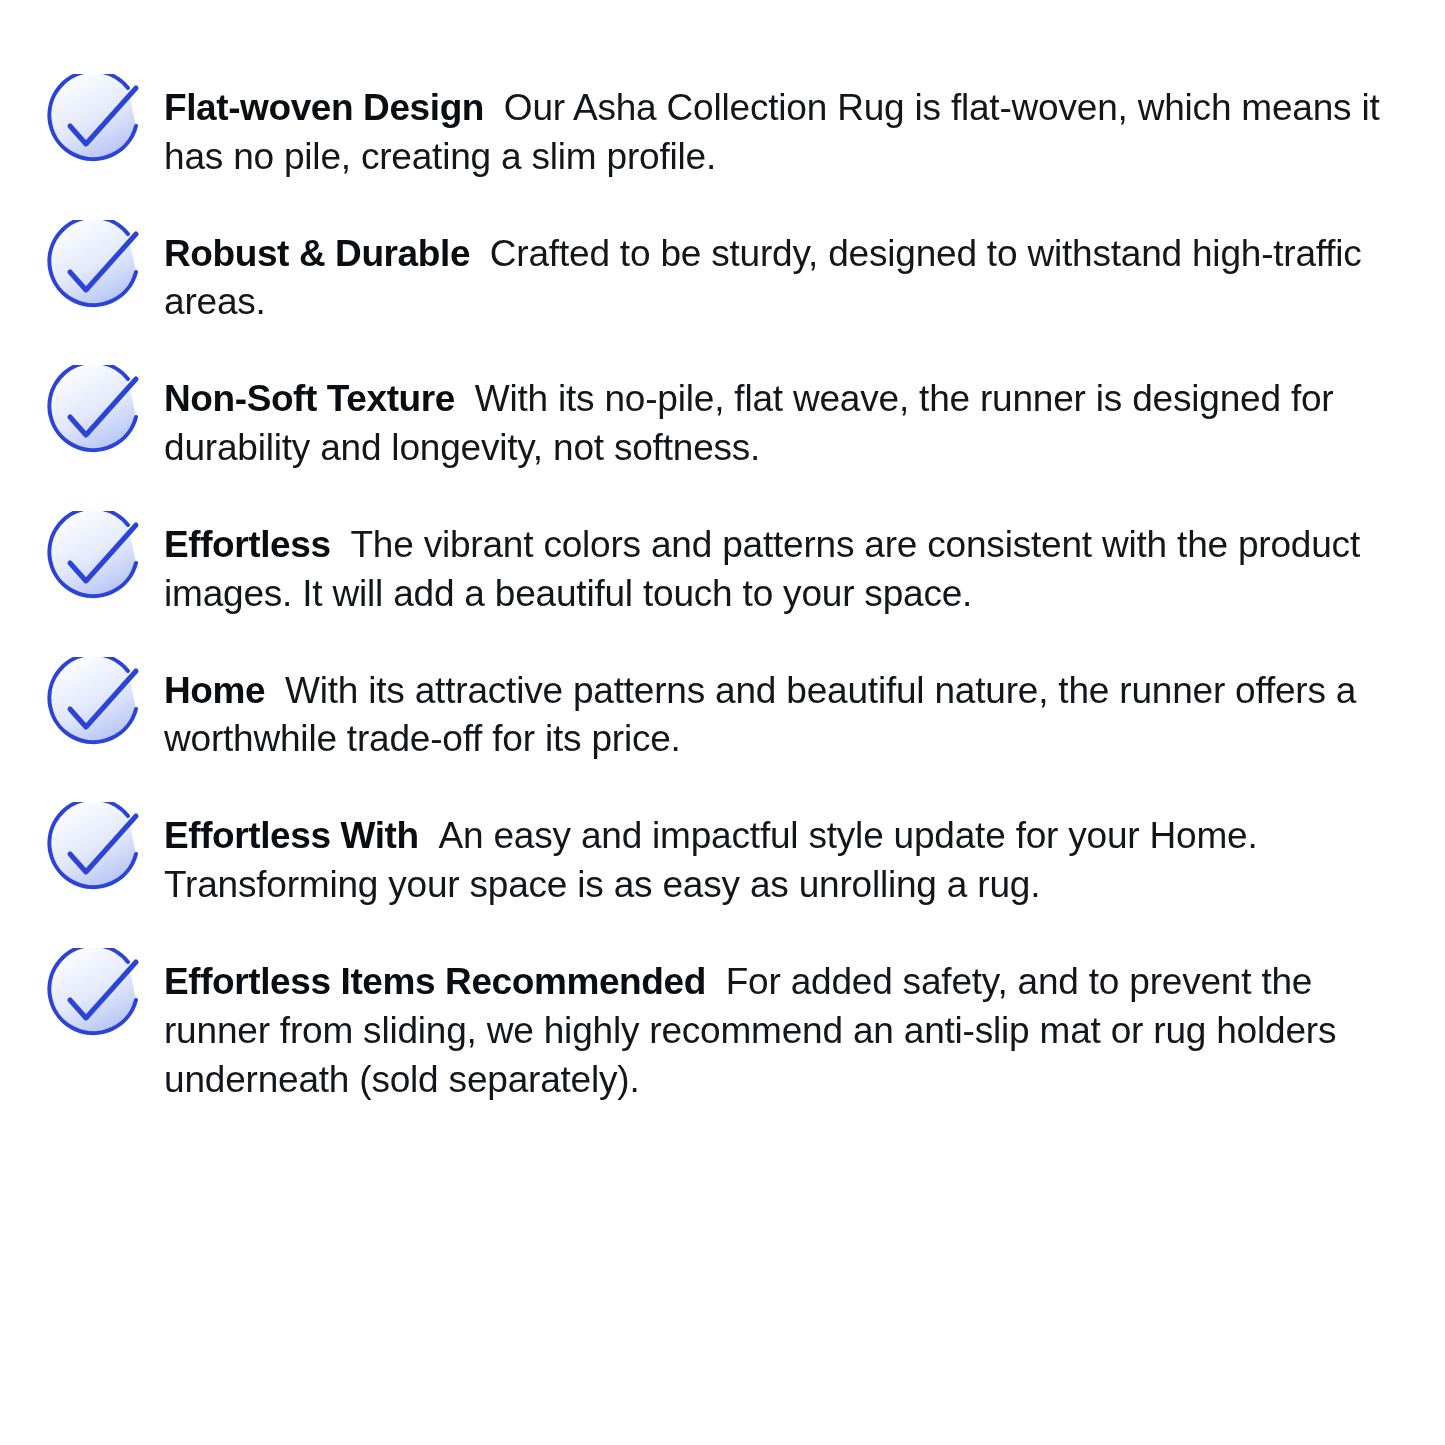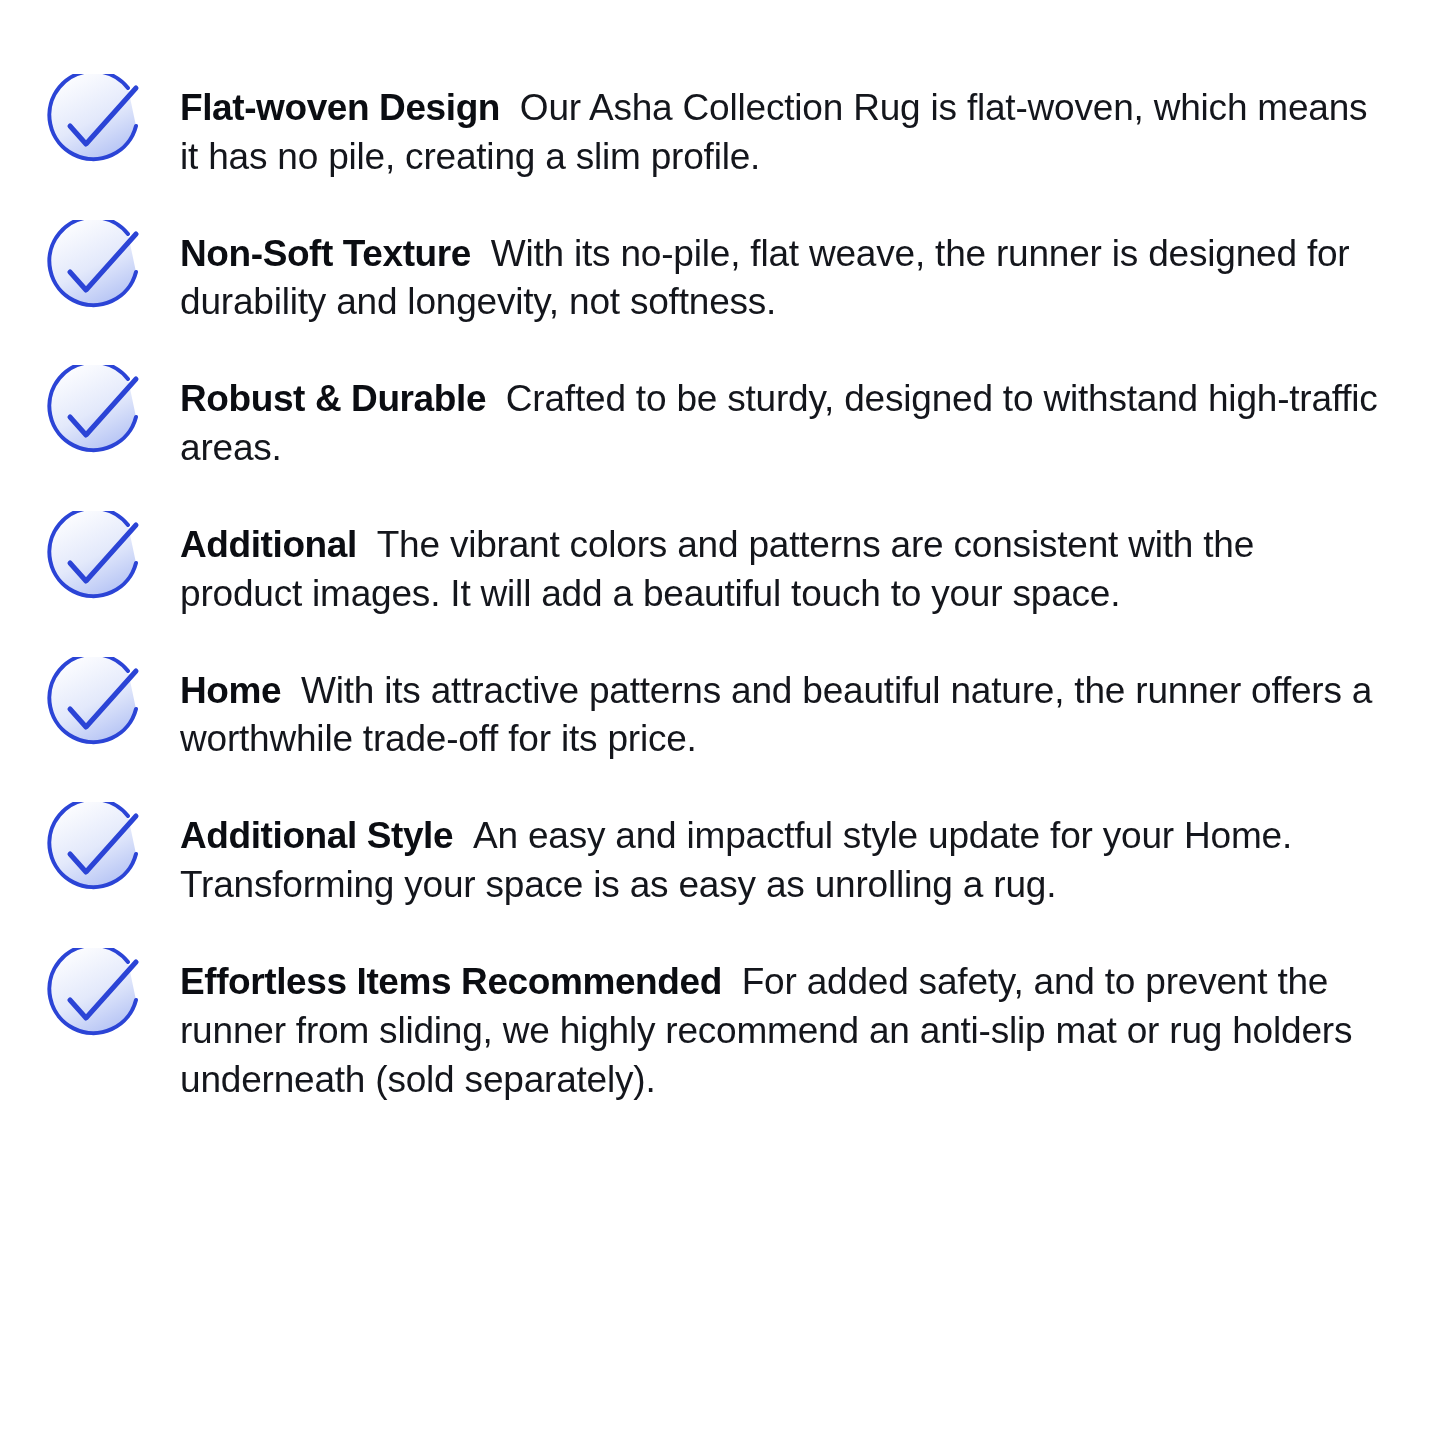--- a/index.html
+++ b/index.html
@@ -24,21 +24,21 @@
     justify-content: flex-start;
   }
   .feature-list {
     display: flex;
     flex-direction: column;
     gap: 36px;
   }
   .feature-row {
     display: flex;
     align-items: flex-start;
-    gap: 36px;
+    gap: 20px;
   }
   .check-badge {
     flex: 0 0 auto;
     width: 104px;
     height: 104px;
     position: relative;
     margin-top: 2px;
   }
   .check-badge svg {
     display: block;
@@ -87,70 +87,70 @@
       </div>
       <div class="feature-text">
         <span class="feature-title">Flat-woven Design</span><span class="feature-body">Our Asha Collection Rug is flat-woven, which means it has no pile, creating a slim profile.</span>
       </div>
     </div>
 
     <div class="feature-row">
       <div class="check-badge">
         <svg viewBox="0 0 104 104" xmlns="http://www.w3.org/2000/svg">
           <defs>
+            <linearGradient id="g2" x1="0.25" y1="0" x2="0.75" y2="1">
+              <stop offset="0%" stop-color="#ffffff"></stop>
+              <stop offset="55%" stop-color="#e3e9fb"></stop>
+              <stop offset="100%" stop-color="#b2c1f4"></stop>
+            </linearGradient>
+          </defs>
+          <path d="M88 14 A44 44 0 1 0 96 52" fill="url(#g2)" stroke="#2b44d6" stroke-width="4" stroke-linecap="round"></path>
+          <path d="M30 52 L46 70 L96 14" fill="none" stroke="#2b44d6" stroke-width="5" stroke-linecap="round" stroke-linejoin="round"></path>
+        </svg>
+      </div>
+      <div class="feature-text">
+        <span class="feature-title">Robust &amp; Durable</span><span class="feature-body">Crafted to be sturdy, designed to withstand high-traffic areas.</span>
+      </div>
+    </div>
+
+    <div class="feature-row">
+      <div class="check-badge">
+        <svg viewBox="0 0 104 104" xmlns="http://www.w3.org/2000/svg">
+          <defs>
             <linearGradient id="g3" x1="0.25" y1="0" x2="0.75" y2="1">
               <stop offset="0%" stop-color="#ffffff"></stop>
               <stop offset="55%" stop-color="#e3e9fb"></stop>
               <stop offset="100%" stop-color="#b2c1f4"></stop>
             </linearGradient>
           </defs>
           <path d="M88 14 A44 44 0 1 0 96 52" fill="url(#g3)" stroke="#2b44d6" stroke-width="4" stroke-linecap="round"></path>
           <path d="M30 52 L46 70 L96 14" fill="none" stroke="#2b44d6" stroke-width="5" stroke-linecap="round" stroke-linejoin="round"></path>
         </svg>
       </div>
       <div class="feature-text">
         <span class="feature-title">Non-Soft Texture</span><span class="feature-body">With its no-pile, flat weave, the runner is designed for durability and longevity, not softness.</span>
       </div>
     </div>
 
     <div class="feature-row">
       <div class="check-badge">
         <svg viewBox="0 0 104 104" xmlns="http://www.w3.org/2000/svg">
           <defs>
-            <linearGradient id="g2" x1="0.25" y1="0" x2="0.75" y2="1">
-              <stop offset="0%" stop-color="#ffffff"></stop>
-              <stop offset="55%" stop-color="#e3e9fb"></stop>
-              <stop offset="100%" stop-color="#b2c1f4"></stop>
-            </linearGradient>
-          </defs>
-          <path d="M88 14 A44 44 0 1 0 96 52" fill="url(#g2)" stroke="#2b44d6" stroke-width="4" stroke-linecap="round"></path>
-          <path d="M30 52 L46 70 L96 14" fill="none" stroke="#2b44d6" stroke-width="5" stroke-linecap="round" stroke-linejoin="round"></path>
-        </svg>
-      </div>
-      <div class="feature-text">
-        <span class="feature-title">Robust &amp; Durable</span><span class="feature-body">Crafted to be sturdy, designed to withstand high-traffic areas.</span>
-      </div>
-    </div>
-
-    <div class="feature-row">
-      <div class="check-badge">
-        <svg viewBox="0 0 104 104" xmlns="http://www.w3.org/2000/svg">
-          <defs>
             <linearGradient id="g4" x1="0.25" y1="0" x2="0.75" y2="1">
               <stop offset="0%" stop-color="#ffffff"></stop>
               <stop offset="55%" stop-color="#e3e9fb"></stop>
               <stop offset="100%" stop-color="#b2c1f4"></stop>
             </linearGradient>
           </defs>
           <path d="M88 14 A44 44 0 1 0 96 52" fill="url(#g4)" stroke="#2b44d6" stroke-width="4" stroke-linecap="round"></path>
           <path d="M30 52 L46 70 L96 14" fill="none" stroke="#2b44d6" stroke-width="5" stroke-linecap="round" stroke-linejoin="round"></path>
         </svg>
       </div>
       <div class="feature-text">
-        <span class="feature-title">Additional</span><span class="feature-body">The vibrant colors and patterns are consistent with the product images. It will add a beautiful touch to your space.</span>
+        <span class="feature-title">Effortless</span><span class="feature-body">The vibrant colors and patterns are consistent with the product images. It will add a beautiful touch to your space.</span>
       </div>
     </div>
 
     <div class="feature-row">
       <div class="check-badge">
         <svg viewBox="0 0 104 104" xmlns="http://www.w3.org/2000/svg">
           <defs>
             <linearGradient id="g5" x1="0.25" y1="0" x2="0.75" y2="1">
               <stop offset="0%" stop-color="#ffffff"></stop>
               <stop offset="55%" stop-color="#e3e9fb"></stop>
@@ -174,21 +174,21 @@
               <stop offset="0%" stop-color="#ffffff"></stop>
               <stop offset="55%" stop-color="#e3e9fb"></stop>
               <stop offset="100%" stop-color="#b2c1f4"></stop>
             </linearGradient>
           </defs>
           <path d="M88 14 A44 44 0 1 0 96 52" fill="url(#g6)" stroke="#2b44d6" stroke-width="4" stroke-linecap="round"></path>
           <path d="M30 52 L46 70 L96 14" fill="none" stroke="#2b44d6" stroke-width="5" stroke-linecap="round" stroke-linejoin="round"></path>
         </svg>
       </div>
       <div class="feature-text">
-        <span class="feature-title">Additional Style</span><span class="feature-body">An easy and impactful style update for your Home. Transforming your space is as easy as unrolling a rug.</span>
+        <span class="feature-title">Effortless With</span><span class="feature-body">An easy and impactful style update for your Home. Transforming your space is as easy as unrolling a rug.</span>
       </div>
     </div>
 
     <div class="feature-row">
       <div class="check-badge">
         <svg viewBox="0 0 104 104" xmlns="http://www.w3.org/2000/svg">
           <defs>
             <linearGradient id="g7" x1="0.25" y1="0" x2="0.75" y2="1">
               <stop offset="0%" stop-color="#ffffff"></stop>
               <stop offset="55%" stop-color="#e3e9fb"></stop>

